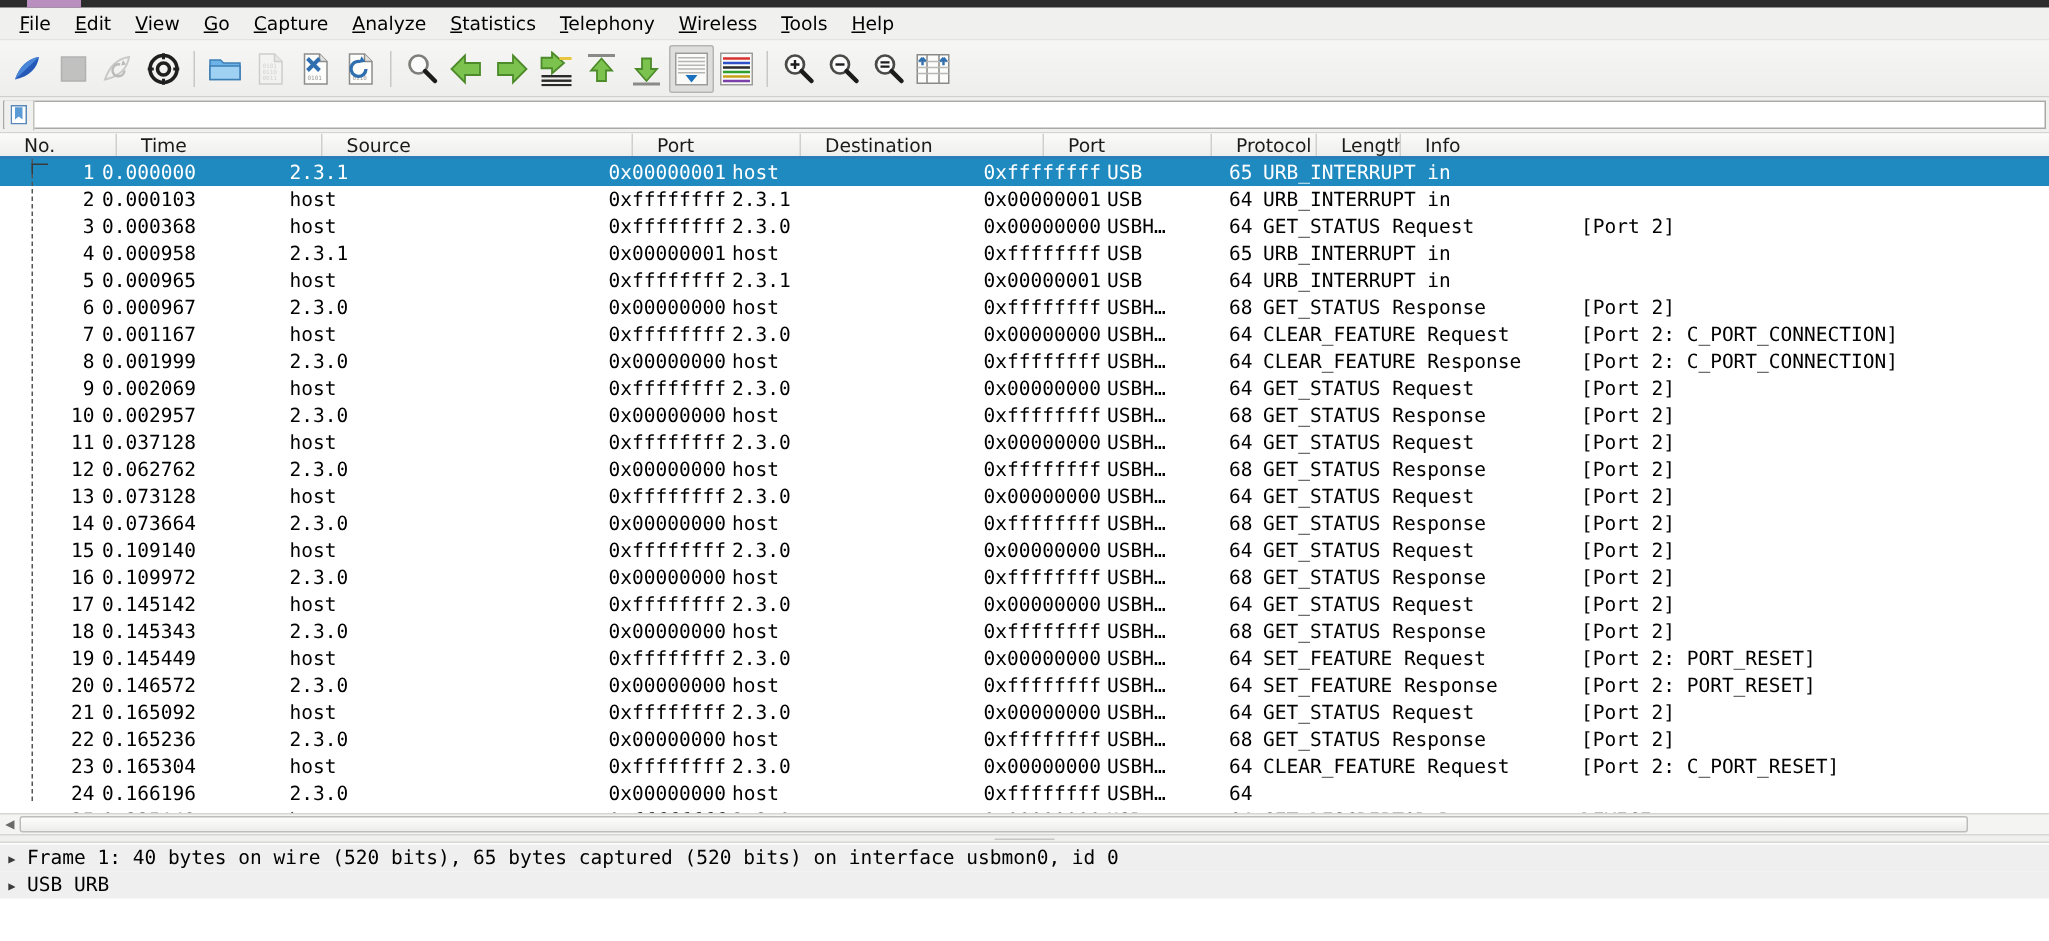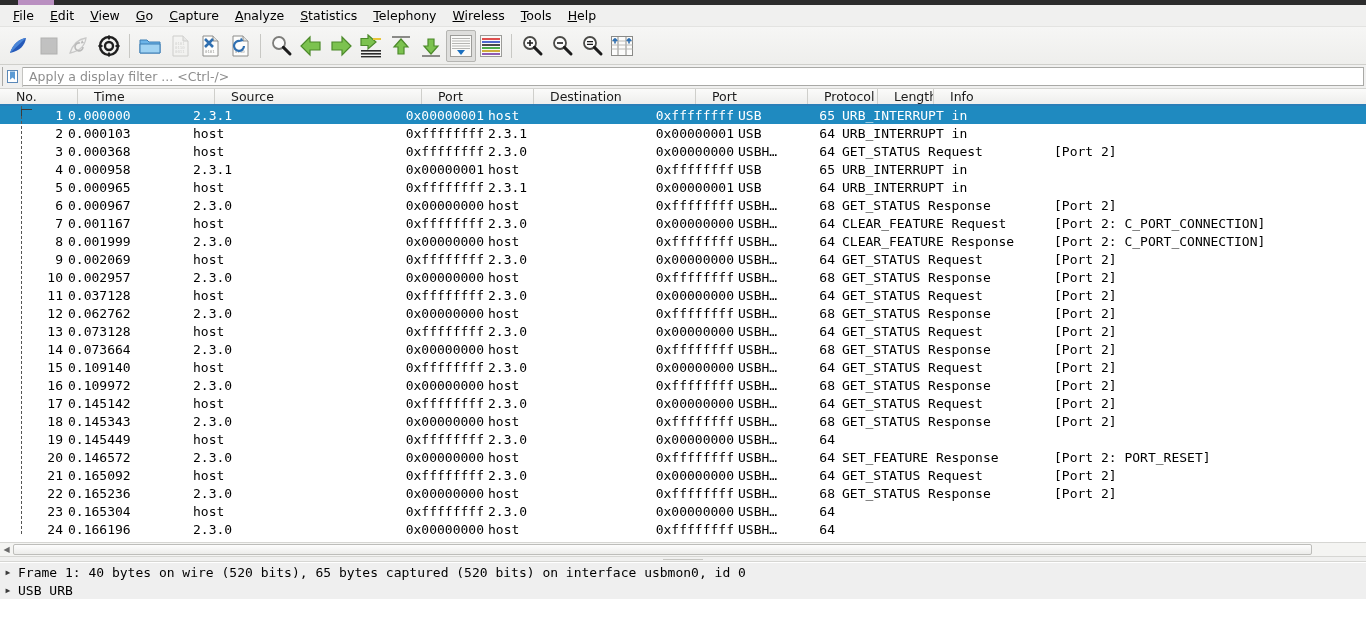--- a/index.html
+++ b/index.html
@@ -361,21 +361,20 @@
     </div>
 
   <div class="filterbar">
     <div class="filter-input-wrap">
       <div class="bookmark-ico">
         <svg width="11" height="13" viewBox="0 0 11 13">
           <rect x="0.5" y="0.5" width="10" height="12" fill="#ffffff" stroke="#5a88b8"></rect>
           <path d="M3 1.5 h5 v8.2 l-2.5 -2.1 l-2.5 2.1 z" fill="#5b9bd5"></path>
         </svg>
       </div>
-      <div class="filter-text">Apply a display filter ... &lt;Ctrl-/&gt;</div>
     </div>
   </div>
 
   <div class="packet-pane">
     <div class="col-header" id="colheader">
         <div class="ch" style="width: 66px; flex: 0 0 66px;">No.</div>
         <div class="ch" style="width: 125px; flex: 0 0 125px;">Time</div>
         <div class="ch" style="width: 195px; flex: 0 0 195px;">Source</div>
         <div class="ch" style="width: 100px; flex: 0 0 100px;">Port</div>
         <div class="ch" style="width: 150px; flex: 0 0 150px;">Destination</div>
@@ -588,20 +587,21 @@
         </div>
         <div class="prow">
           <div class="cell c-no" style="width: 66px; flex: 0 0 66px;">19</div>
           <div class="cell c-time" style="width: 125px; flex: 0 0 125px;">0.145449</div>
           <div class="cell c-src" style="width: 195px; flex: 0 0 195px;">host</div>
           <div class="cell c-sport" style="width: 100px; flex: 0 0 100px;">0xffffffff</div>
           <div class="cell c-dst" style="width: 150px; flex: 0 0 150px;">2.3.0</div>
           <div class="cell c-dport" style="width: 100px; flex: 0 0 100px;">0x00000000</div>
           <div class="cell c-proto" style="width: 58px; flex: 0 0 58px;">USBH…</div>
           <div class="cell c-len" style="width: 44px; flex: 0 0 44px;">64</div>
+          <div class="cell c-info" style="width: 528px; flex: 0 0 528px;"><span class="info-main" style="display: inline-block; width: 212px;">SET_FEATURE Request</span><span class="info-extra">[Port 2: PORT_RESET]</span></div>
         </div>
         <div class="prow">
           <div class="cell c-no" style="width: 66px; flex: 0 0 66px;">20</div>
           <div class="cell c-time" style="width: 125px; flex: 0 0 125px;">0.146572</div>
           <div class="cell c-src" style="width: 195px; flex: 0 0 195px;">2.3.0</div>
           <div class="cell c-sport" style="width: 100px; flex: 0 0 100px;">0x00000000</div>
           <div class="cell c-dst" style="width: 150px; flex: 0 0 150px;">host</div>
           <div class="cell c-dport" style="width: 100px; flex: 0 0 100px;">0xffffffff</div>
           <div class="cell c-proto" style="width: 58px; flex: 0 0 58px;">USBH…</div>
           <div class="cell c-len" style="width: 44px; flex: 0 0 44px;">64</div>
@@ -631,20 +631,21 @@
         </div>
         <div class="prow">
           <div class="cell c-no" style="width: 66px; flex: 0 0 66px;">23</div>
           <div class="cell c-time" style="width: 125px; flex: 0 0 125px;">0.165304</div>
           <div class="cell c-src" style="width: 195px; flex: 0 0 195px;">host</div>
           <div class="cell c-sport" style="width: 100px; flex: 0 0 100px;">0xffffffff</div>
           <div class="cell c-dst" style="width: 150px; flex: 0 0 150px;">2.3.0</div>
           <div class="cell c-dport" style="width: 100px; flex: 0 0 100px;">0x00000000</div>
           <div class="cell c-proto" style="width: 58px; flex: 0 0 58px;">USBH…</div>
           <div class="cell c-len" style="width: 44px; flex: 0 0 44px;">64</div>
+          <div class="cell c-info" style="width: 528px; flex: 0 0 528px;"><span class="info-main" style="display: inline-block; width: 212px;">CLEAR_FEATURE Request</span><span class="info-extra">[Port 2: C_PORT_RESET]</span></div>
         </div>
         <div class="prow">
           <div class="cell c-no" style="width: 66px; flex: 0 0 66px;">24</div>
           <div class="cell c-time" style="width: 125px; flex: 0 0 125px;">0.166196</div>
           <div class="cell c-src" style="width: 195px; flex: 0 0 195px;">2.3.0</div>
           <div class="cell c-sport" style="width: 100px; flex: 0 0 100px;">0x00000000</div>
           <div class="cell c-dst" style="width: 150px; flex: 0 0 150px;">host</div>
           <div class="cell c-dport" style="width: 100px; flex: 0 0 100px;">0xffffffff</div>
           <div class="cell c-proto" style="width: 58px; flex: 0 0 58px;">USBH…</div>
           <div class="cell c-len" style="width: 44px; flex: 0 0 44px;">64</div>

